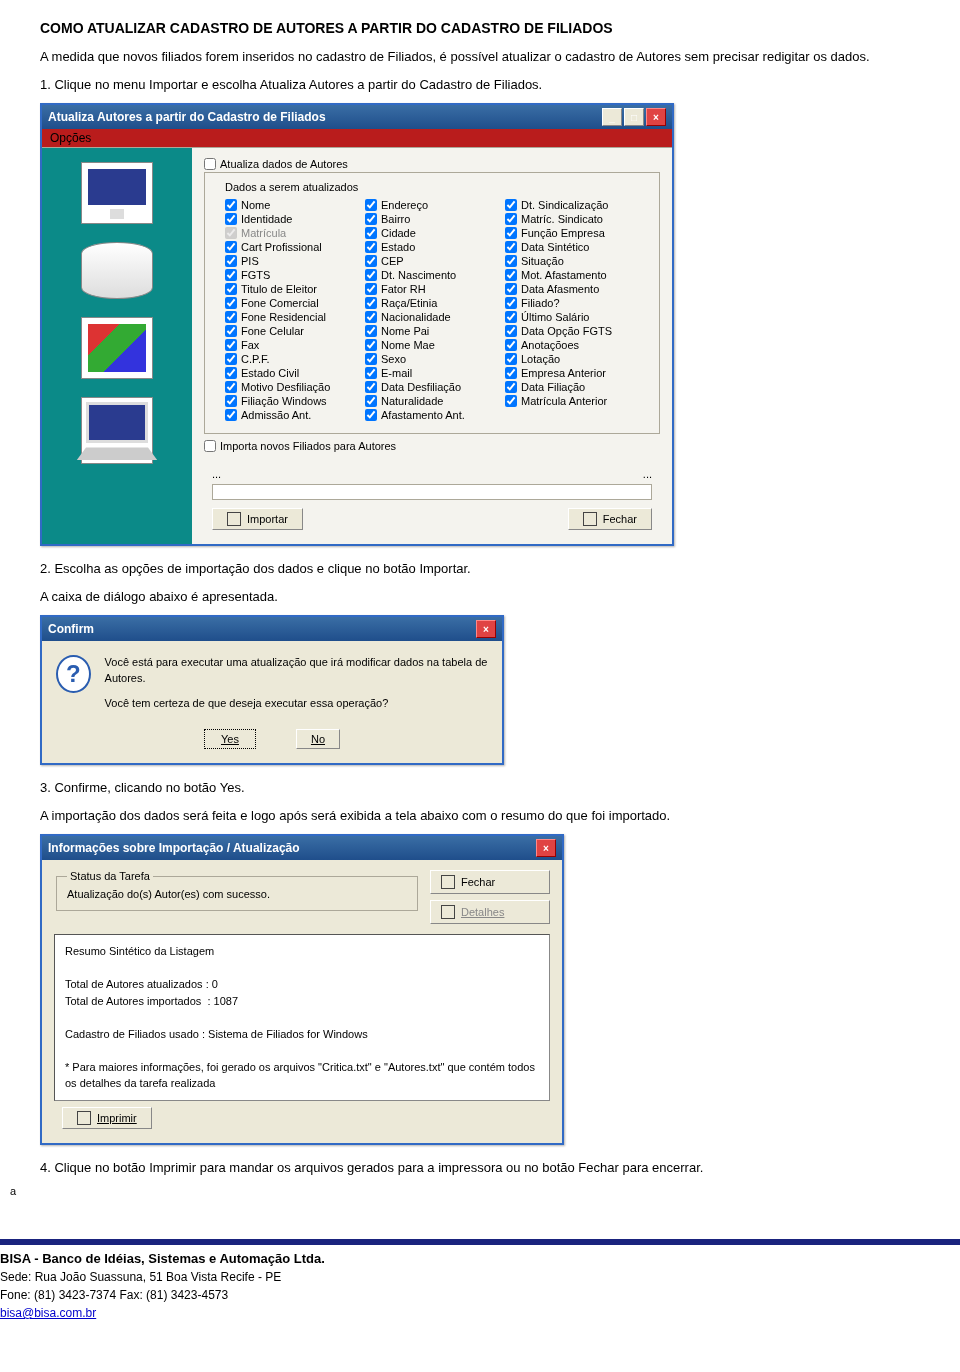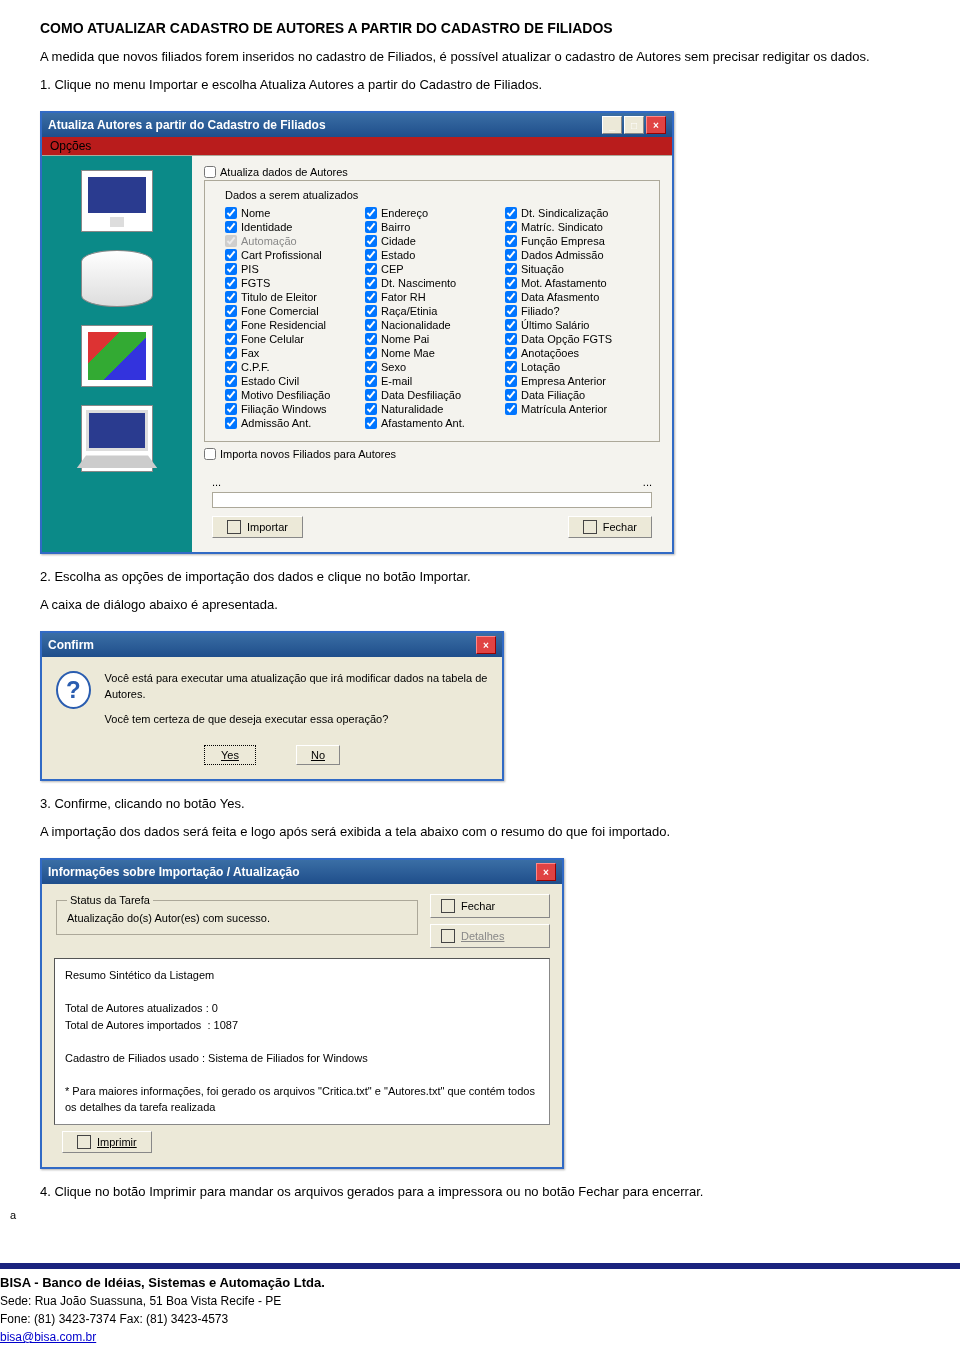--- a/index.html
+++ b/index.html
@@ -1,19 +1,19 @@
 <!DOCTYPE html>
 <html><head>
 <meta charset="utf-8">
 <style>
 body{margin:0;padding:0;font-family:Arial,Helvetica,sans-serif;font-size:13px;color:#000;background:#fff}
 .page{width:960px;margin:0 auto;padding:20px 40px 40px}
 .title{font-weight:bold;font-size:14px;margin-bottom:12px}
 .para{margin-bottom:10px;line-height:1.35}
-.window{border:2px solid #316ac5;background:#ece9d8;margin:18px 0 14px;box-shadow:1px 1px 2px rgba(0,0,0,.3)}
+.window{border:2px solid #316ac5;background:#ece9d8;margin:10px 0 14px;box-shadow:1px 1px 2px rgba(0,0,0,.3)}
 .titlebar{background:linear-gradient(#3a6ea5,#1f4e8b);color:#fff;font-size:12px;font-weight:bold;padding:3px 6px;display:flex;justify-content:space-between;align-items:center}
 .tb-btns{display:flex;gap:2px}
 .tb-btn{width:18px;height:16px;background:#ece9d8;border:1px solid #fff;border-right-color:#888;border-bottom-color:#888;display:flex;align-items:center;justify-content:center;font-size:10px;font-family:sans-serif}
 .tb-close{background:#e04343;color:#fff;border-color:#f88 #900 #900 #f88}
 .menubar{background:#b91c1c;padding:2px 8px;font-size:12px;border-bottom:1px solid #aca899}
 .win-body{display:flex;background:#ece9d8}
 .sidebar{width:150px;background:#0b8a88;padding:14px 0;display:flex;flex-direction:column;align-items:center;gap:18px}
 .si-icon{width:70px;height:60px;background:#fff;border:1px solid #888;position:relative}
 .si-icon.monitor::before{content:"";position:absolute;inset:6px 6px 18px 6px;background:#2a3b8f}
 .si-icon.monitor::after{content:"";position:absolute;left:28px;bottom:4px;width:14px;height:10px;background:#ddd}
@@ -92,21 +92,21 @@
                 <label class="chk">
                   <input type="checkbox" checked="" style="">
                   <span>Nome</span>
                 </label>
                 <label class="chk">
                   <input type="checkbox" checked="" style="">
                   <span>Identidade</span>
                 </label>
                 <label class="chk disabled">
                   <input type="checkbox" disabled="" checked="" style="">
-                  <span>Automação</span>
+                  <span>Matrícula</span>
                 </label>
                 <label class="chk">
                   <input type="checkbox" checked="" style="">
                   <span>Cart Profissional</span>
                 </label>
                 <label class="chk">
                   <input type="checkbox" checked="" style="">
                   <span>PIS</span>
                 </label>
                 <label class="chk">
@@ -228,21 +228,21 @@
                 <label class="chk">
                   <input type="checkbox" checked="" style="">
                   <span>Matríc. Sindicato</span>
                 </label>
                 <label class="chk">
                   <input type="checkbox" checked="" style="">
                   <span>Função Empresa</span>
                 </label>
                 <label class="chk">
                   <input type="checkbox" checked="" style="">
-                  <span>Dados Admissão</span>
+                  <span>Data Sintético</span>
                 </label>
                 <label class="chk">
                   <input type="checkbox" checked="" style="">
                   <span>Situação</span>
                 </label>
                 <label class="chk">
                   <input type="checkbox" checked="" style="">
                   <span>Mot. Afastamento</span>
                 </label>
                 <label class="chk">

